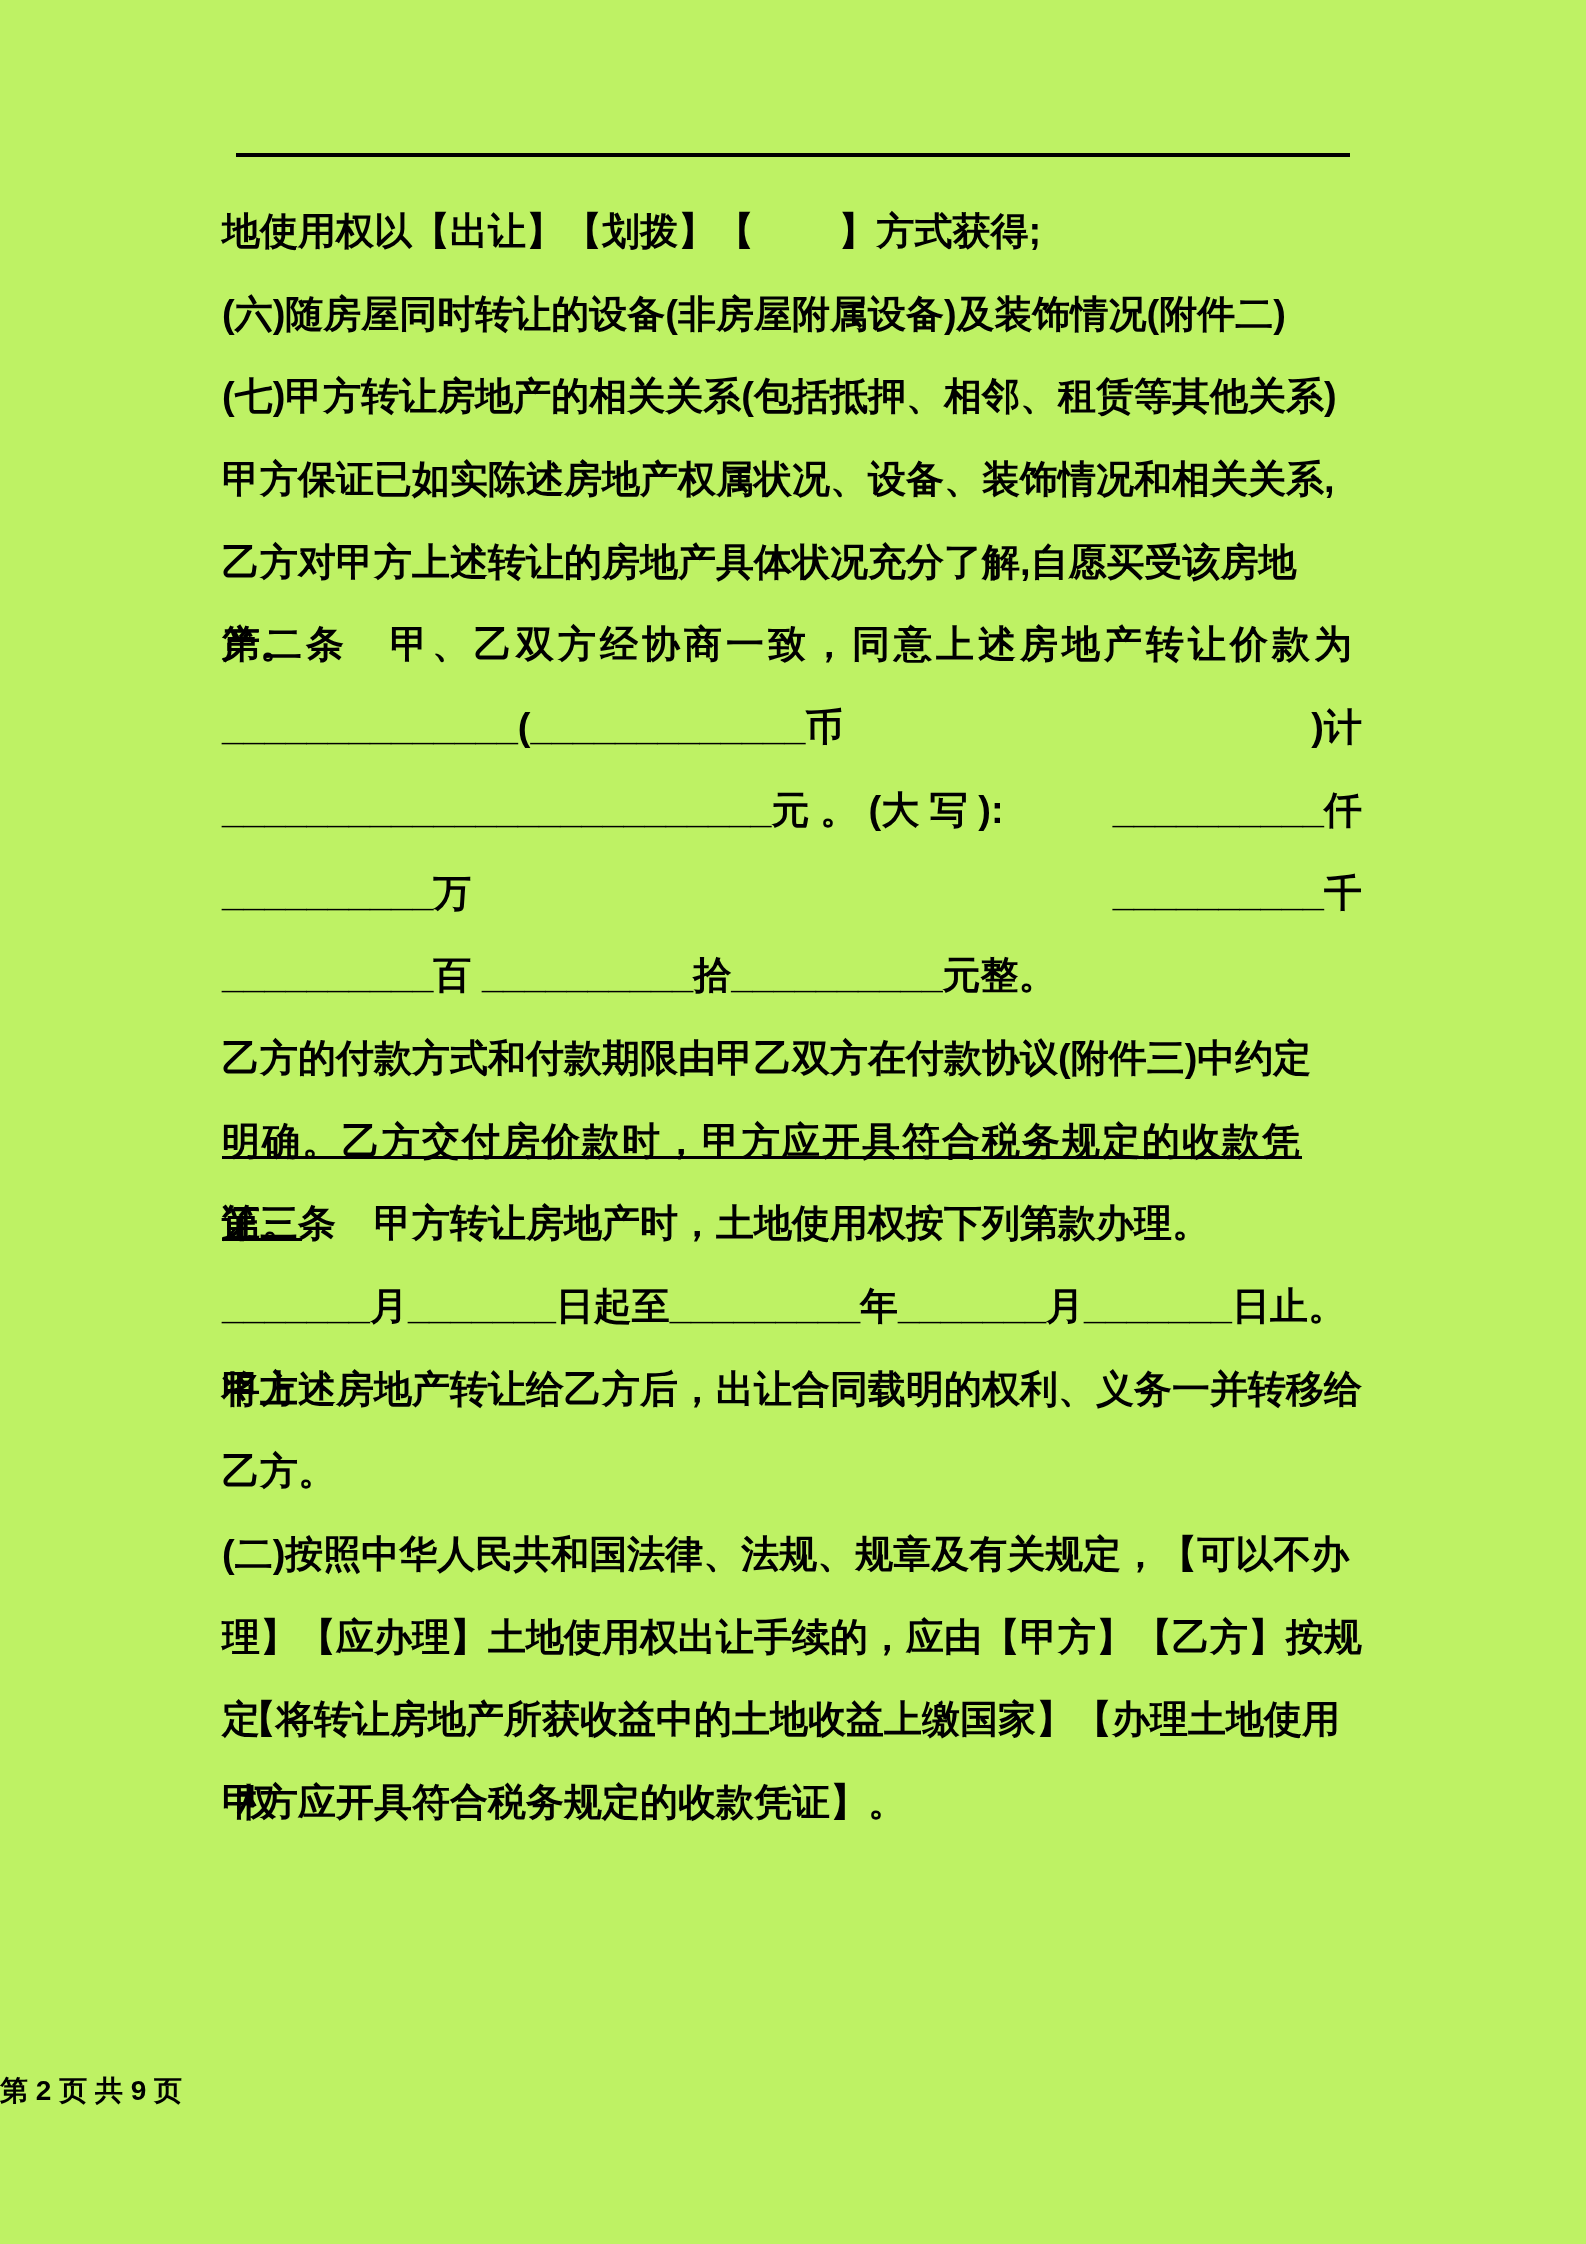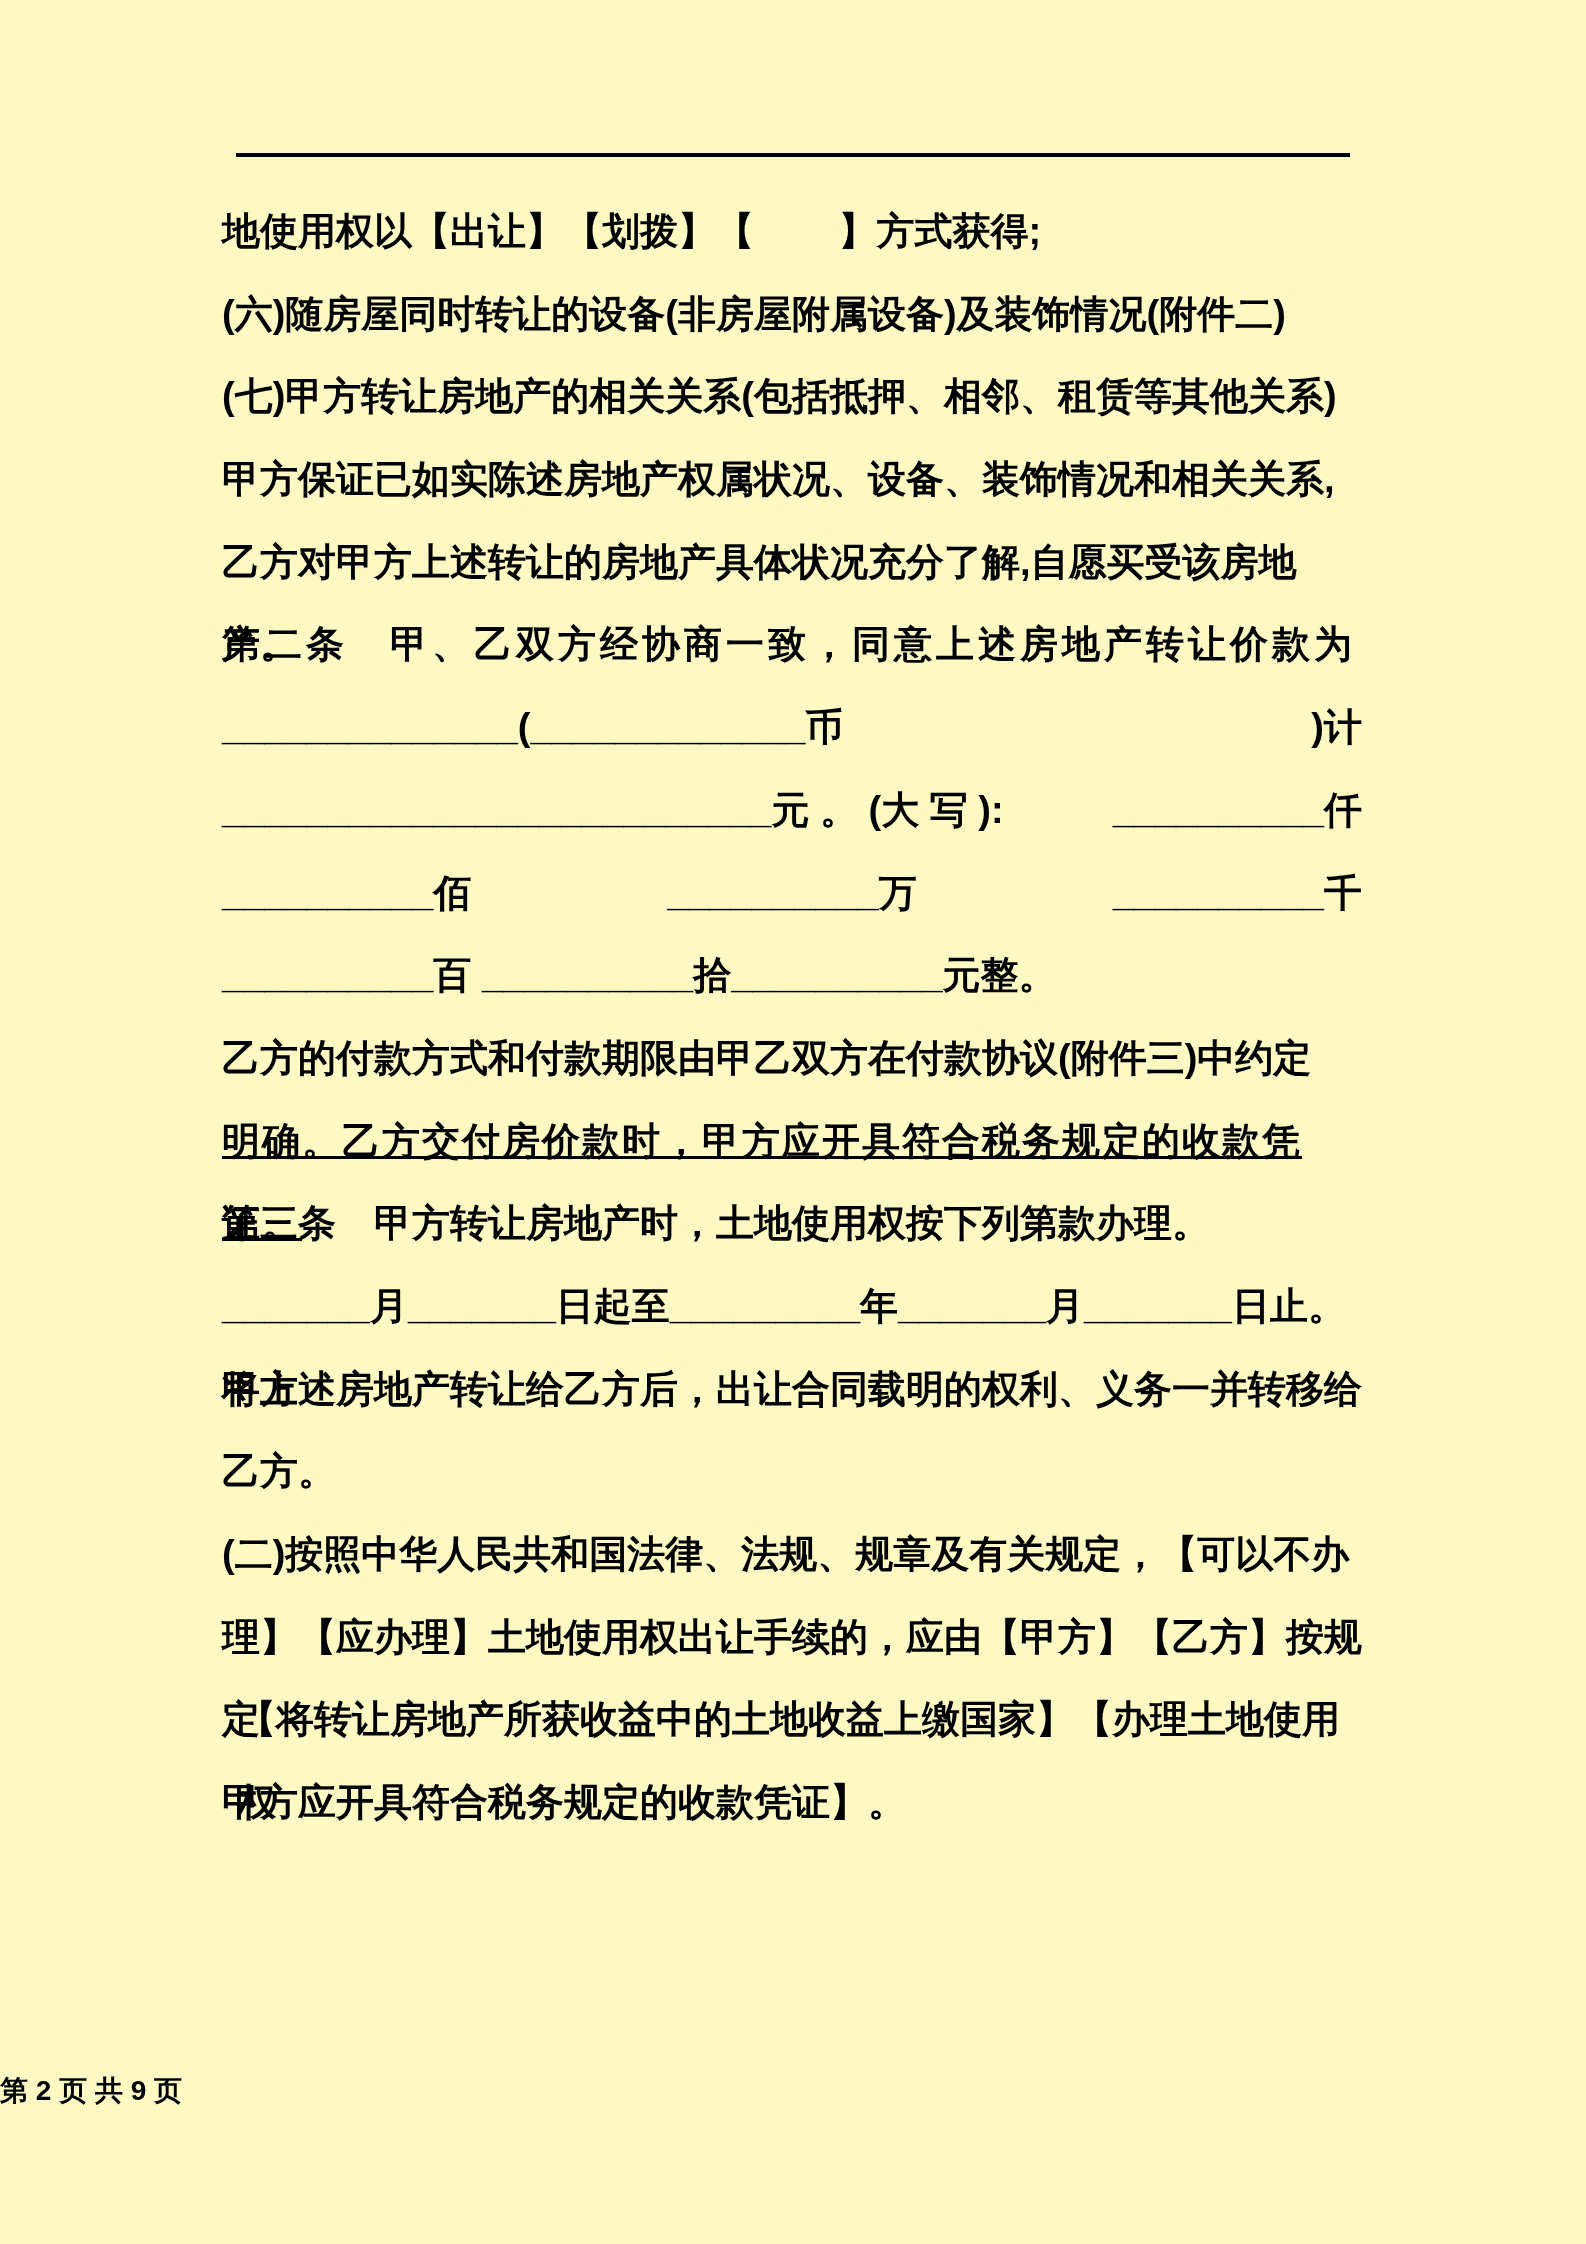--- a/index.html
+++ b/index.html
@@ -1,20 +1,20 @@
 <!DOCTYPE html>
 <html lang="zh"><head>
 <meta charset="utf-8">
 <style>
   html, body { margin: 0; padding: 0; }
   .page {
     position: relative;
     width: 1586px;
     height: 2244px;
-    background: #fef9c3;
+    background: #bef264;
     color: #000000;
     font-family: "Liberation Sans", "DejaVu Sans", sans-serif;
     font-weight: 700;
     overflow: hidden;
   }
   .header-rule {
     position: absolute;
     left: 236px;
     top: 153px;
     width: 1114px;
@@ -73,21 +73,20 @@
       <span>______________(_____________币</span>
       <span>)计</span>
     </div>
 
     <div class="line flex2">
       <span>__________________________元 。 (大 写 ):</span>
       <span>__________仟</span>
     </div>
 
     <div class="line flex4">
-      <span>__________佰</span>
       <span>__________万</span>
       <span>__________千</span>
     </div>
 
     <div class="line">__________百 __________拾__________元整。</div>
     <div class="line">乙方的付款方式和付款期限由甲乙双方在付款协议(附件三)中约定</div>
     <div class="line ls2">明确。乙方交付房价款时，甲方应开具符合税务规定的收款凭证。</div>
     <div class="line">第三条　甲方转让房地产时，土地使用权按下列第款办理。</div>
     <div class="line">_______月_______日起至_________年_______月_______日止。甲方</div>
     <div class="line">将上述房地产转让给乙方后，出让合同载明的权利、义务一并转移给</div>

